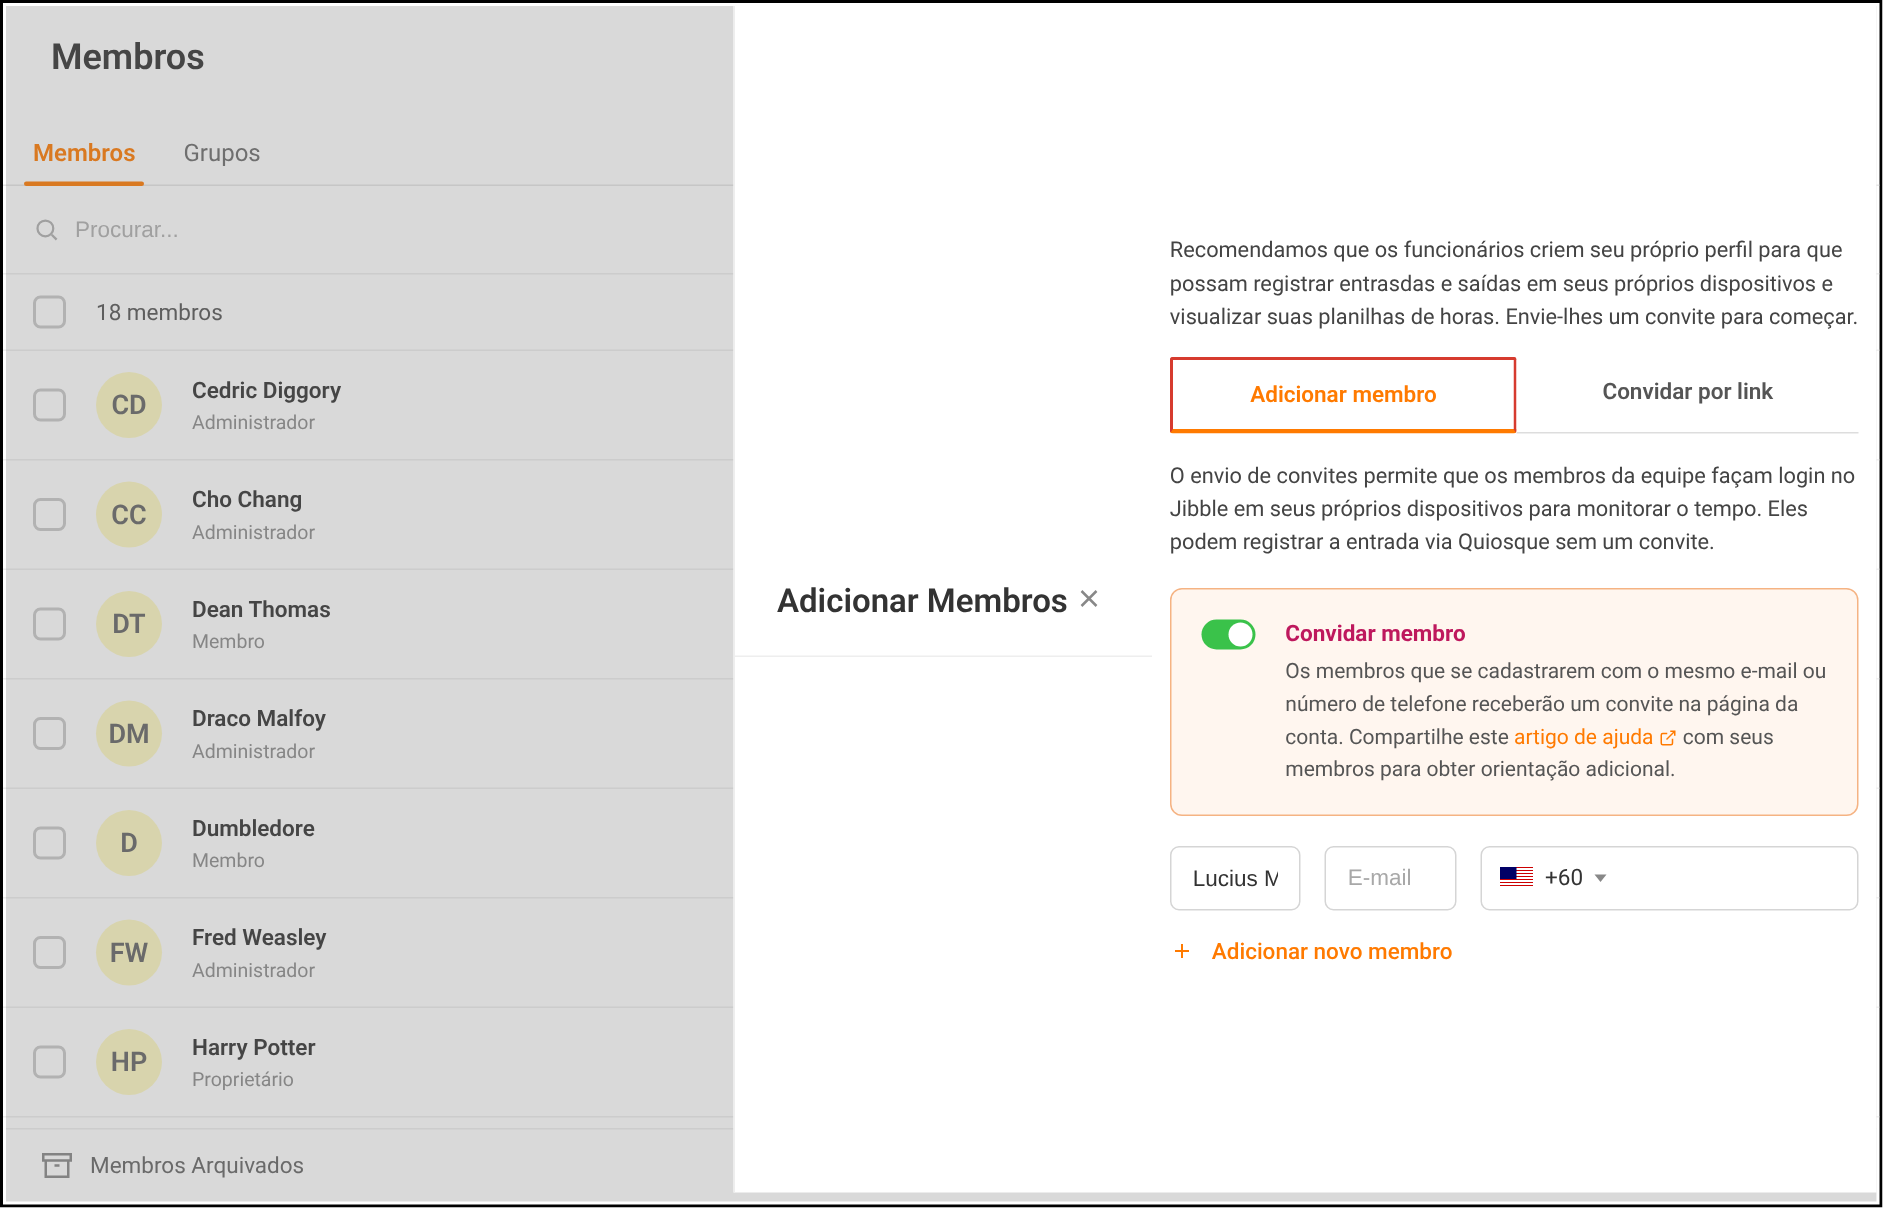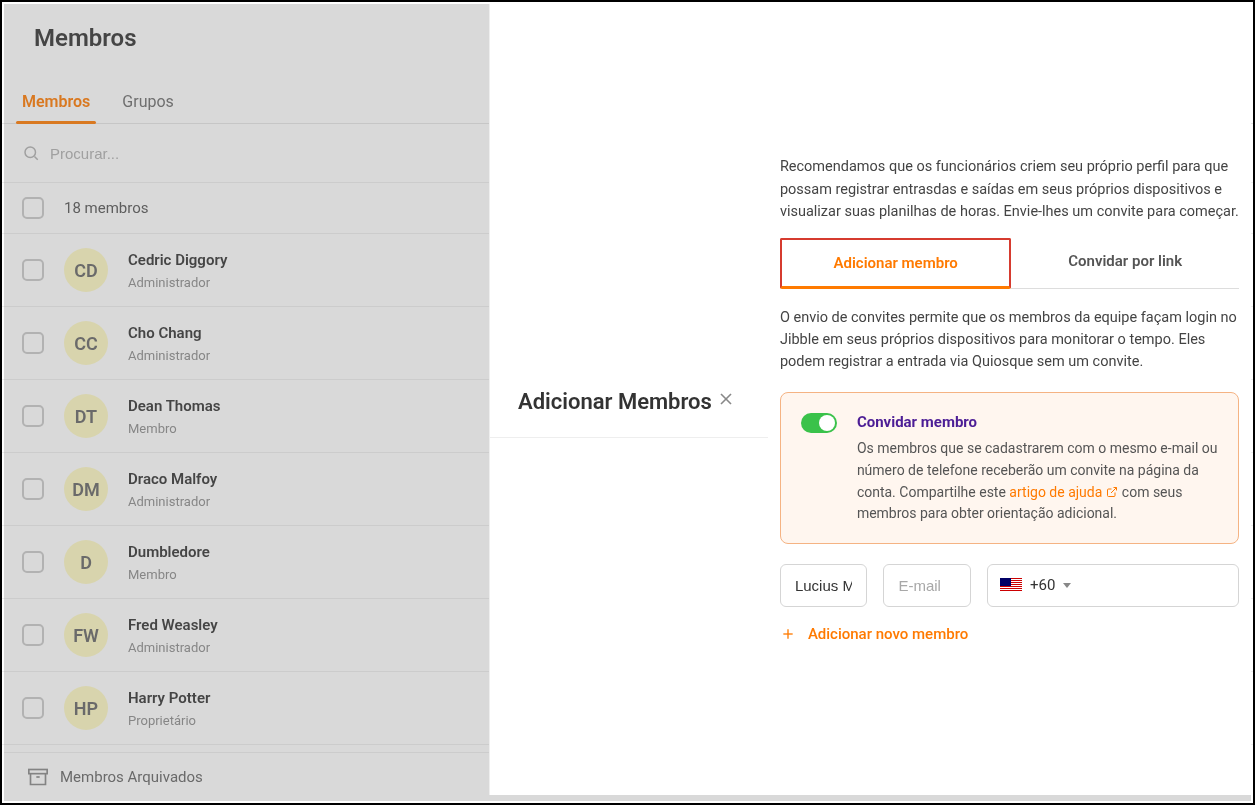--- a/index.html
+++ b/index.html
@@ -229,21 +229,21 @@
 }
 .toggle::after {
   content: "";
   position: absolute;
   right: 2px; top: 2px;
   width: 16px; height: 16px;
   background: #fff;
   border-radius: 50%;
 }
 .invite-texts { font-size: 14px; color: #555; line-height: 1.55; }
-.invite-title { font-weight: 700; color: #4c1d95; margin-bottom: 4px; font-size: 15px; }
+.invite-title { font-weight: 700; color: #be185d; margin-bottom: 4px; font-size: 15px; }
 .help-link { color: #ff7a00; text-decoration: none; display: inline-flex; align-items: center; gap: 4px; cursor:pointer; }
 .form-row {
   display: flex;
   gap: 16px;
   margin-bottom: 18px;
 }
 .text-input {
   flex: 1;
   min-width: 0;
   border: 1px solid #d5d5d5;

